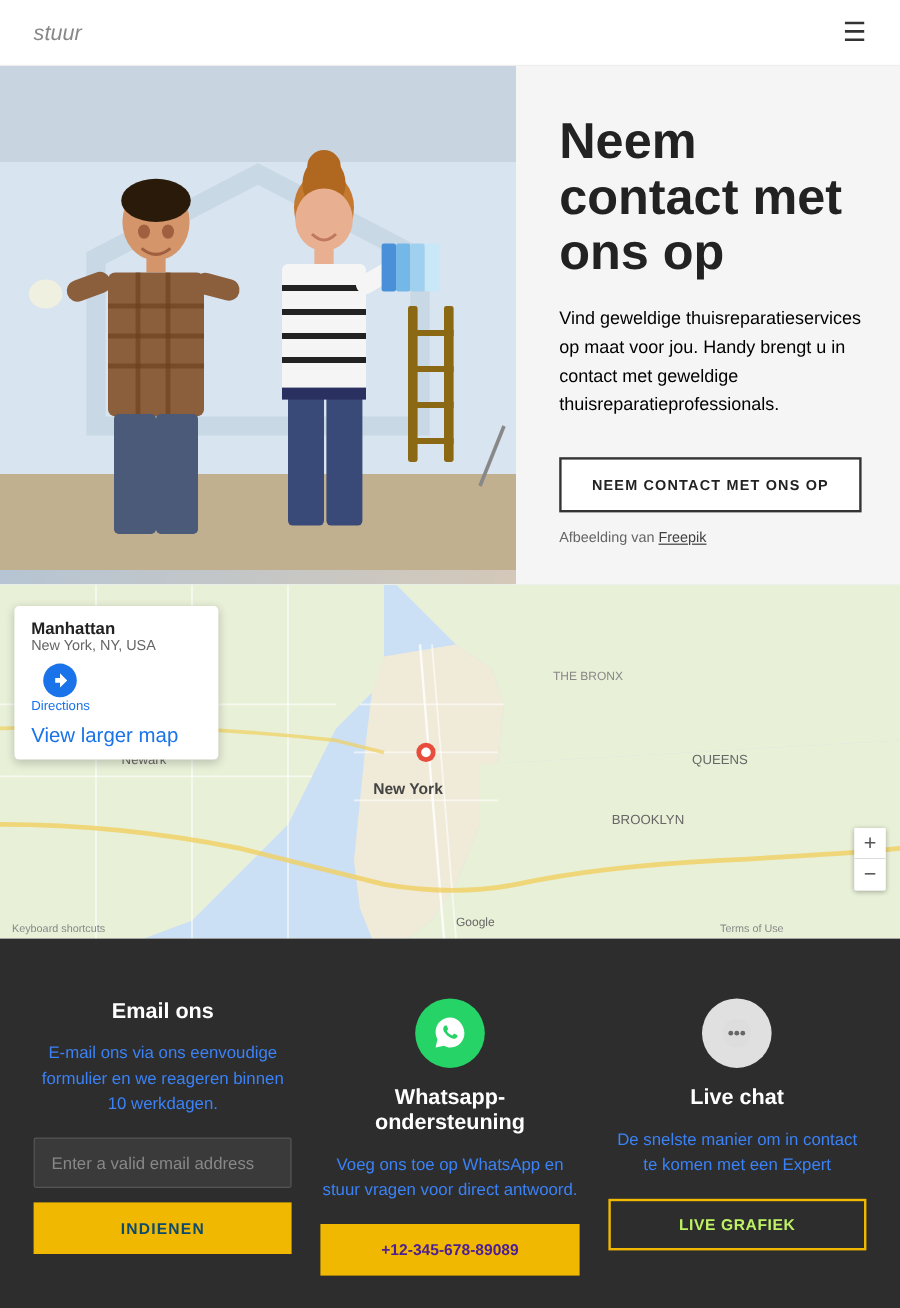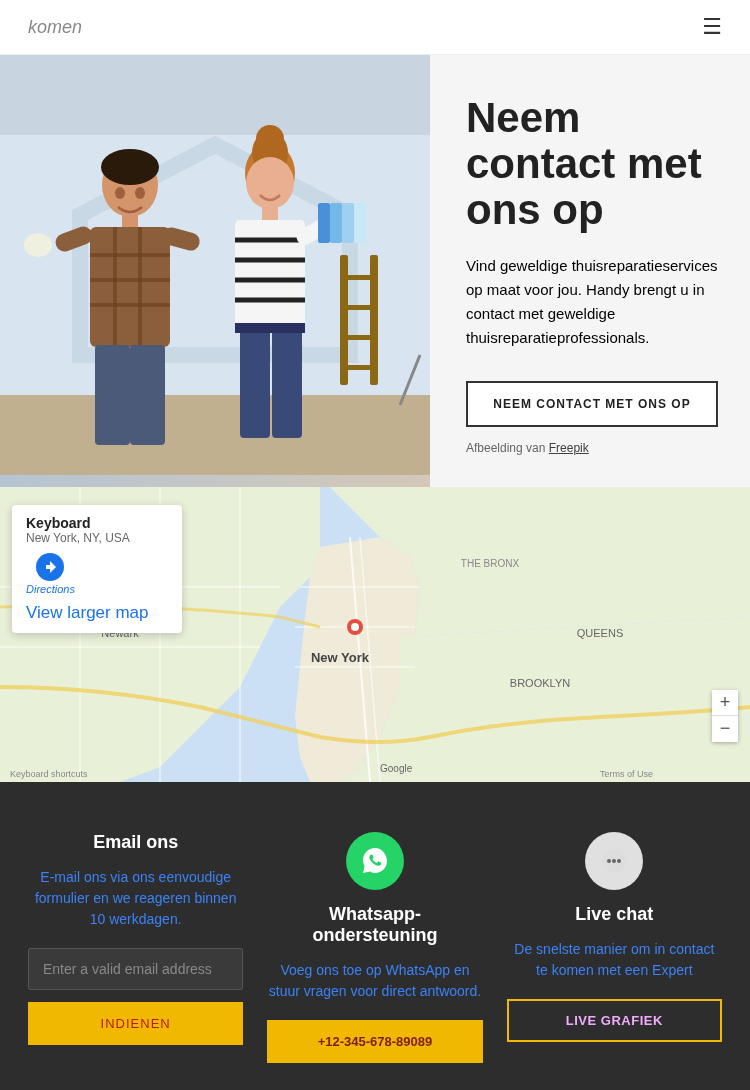--- a/index.html
+++ b/index.html
@@ -57,21 +57,21 @@
       position: relative;
     }
     
     .map-card {
       position: absolute; top: 18px; left: 12px; background: #fff;
       border-radius: 4px; padding: 10px 14px; box-shadow: 0 2px 8px rgba(0,0,0,0.2);
       min-width: 170px; z-index: 10;
     }
     .map-card-title { font-weight: 700; font-size: 14px; color: #222; }
     .map-card-subtitle { font-size: 12px; color: #666; margin-bottom: 8px; }
-    .map-card-row { display: flex; align-items: center; justify-content: space-between; gap: 8px; font-style: italic; }
+    .map-card-row { display: flex; align-items: center; justify-content: space-between; gap: 8px; }
     .map-directions {
       display: flex; flex-direction: column; align-items: center; font-size: 11px;
       color: #1a73e8; cursor: pointer;
     }
     .map-directions-icon {
       width: 28px; height: 28px; background: #1a73e8; border-radius: 50%;
       display: flex; align-items: center; justify-content: center; margin-bottom: 2px;
     }
     .map-view-larger { font-size: 17px; color: #1a73e8; cursor: pointer; margin-top: 8px; }
     .map-zoom {
@@ -96,59 +96,59 @@
     .contact-col-desc { font-size: 14px; color: #3b82f6; line-height: 1.5; margin-bottom: 18px; }
 
     
     .email-input {
       width: 100%; padding: 12px 14px; border: 1px solid #555; background: #3a3a3a;
       color: #7dd3fc; font-size: 14px; margin-bottom: 12px; outline: none;
       border-radius: 2px;
     }
     .email-input::placeholder { color: #888; }
     .indienen-btn {
-      width: 100%; padding: 14px; background: #f0b800; color: #b91c1c;
-      font-weight: 400; font-size: 13px; letter-spacing: 1px; border: none;
+      width: 100%; padding: 14px; background: #f0b800; color: #0c4a6e;
+      font-weight: 700; font-size: 13px; letter-spacing: 1px; border: none;
       cursor: pointer; text-transform: uppercase;
     }
 
     
     .whatsapp-icon {
       width: 58px; height: 58px; background: #25d366; border-radius: 50%;
       display: flex; align-items: center; justify-content: center; margin-bottom: 14px;
       font-size: 28px;
     }
     .whatsapp-btn {
-      background: #f0b800; color: #7f1d1d; font-weight: 700; font-size: 13px;
+      background: #f0b800; color: #4c1d95; font-weight: 700; font-size: 13px;
       padding: 14px 18px; border: none; cursor: pointer; width: 100%;
       text-align: center;
     }
 
     
     .livechat-icon {
       width: 58px; height: 58px; background: #e0e0e0; border-radius: 50%;
       display: flex; align-items: center; justify-content: center; margin-bottom: 14px;
       font-size: 26px;
     }
     .live-grafiek-btn {
-      border: 2px solid #f0b800; color: #f0abfc; background: transparent;
+      border: 2px solid #f0b800; color: #bef264; background: transparent;
       font-weight: 700; font-size: 13px; padding: 12px 20px; cursor: pointer;
       width: 100%; text-align: center; letter-spacing: 0.5px;
     }
 
     
     .map-svg-wrap {
       position: absolute; top: 0; left: 0; width: 100%; height: 100%;
     }
   </style>
 </head>
 <body>
 
 <nav class="navbar">
-  <span class="navbar-logo">komen</span>
+  <span class="navbar-logo">stuur</span>
   <span class="navbar-menu">☰</span>
 </nav>
 
 <section class="hero">
   <div class="hero-image">
     <div class="hero-image-placeholder">
       <svg width="430" height="420" viewBox="0 0 430 420" xmlns="http://www.w3.org/2000/svg">
 
         <rect width="430" height="420" fill="#c8d4e0"></rect>
 
@@ -275,21 +275,21 @@
       <circle cx="355" cy="140" r="8" fill="#e74c3c"></circle>
       <circle cx="355" cy="140" r="4" fill="#fff"></circle>
 
       <text x="380" y="285" font-size="10" fill="#666">Google</text>
 
       <text x="10" y="290" font-size="9" fill="#888">Keyboard shortcuts</text>
       <text x="600" y="290" font-size="9" fill="#888">Terms of Use</text>
     </svg>
 
     <div class="map-card">
-      <div class="map-card-title">Keyboard</div>
+      <div class="map-card-title">Manhattan</div>
       <div class="map-card-subtitle">New York, NY, USA</div>
       <div class="map-card-row">
         <div class="map-directions">
           <div class="map-directions-icon">
             <svg width="16" height="16" viewBox="0 0 16 16" fill="white">
                 <polygon points="8,2 14,8 8,14 8,10 4,10 4,6 8,6"></polygon>
               </svg>
           </div>
           <span>Directions</span>
         </div>

